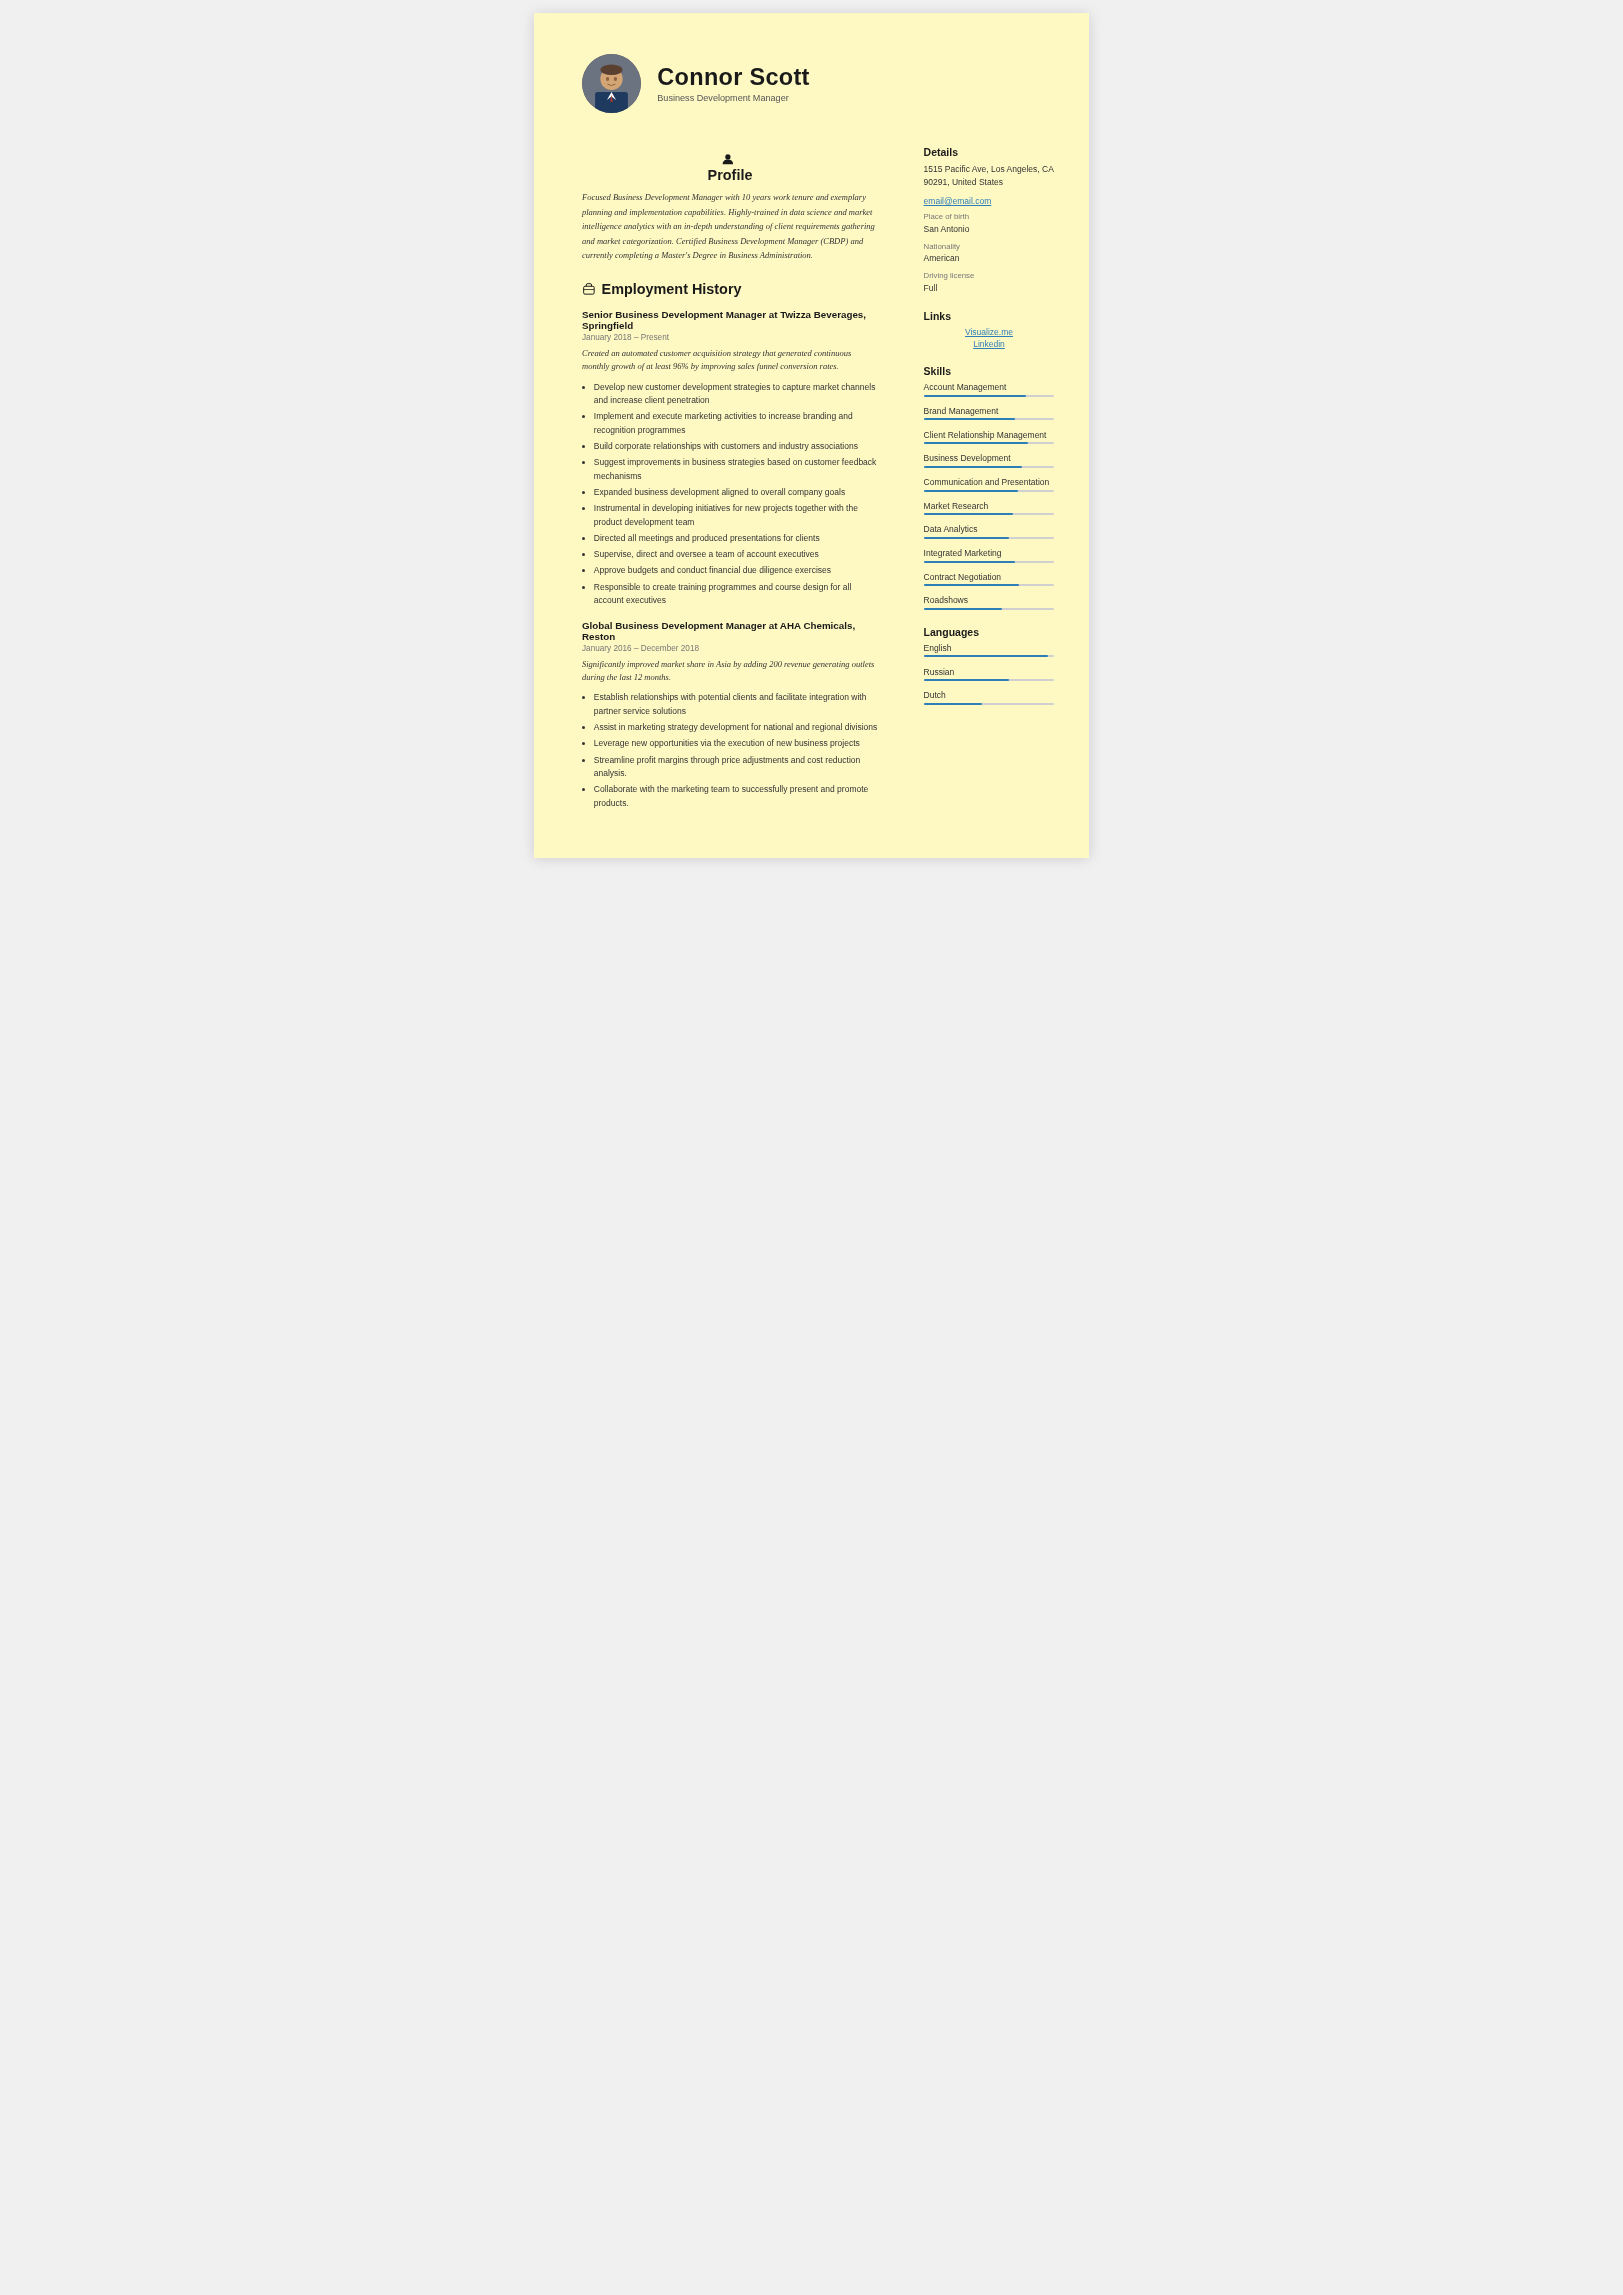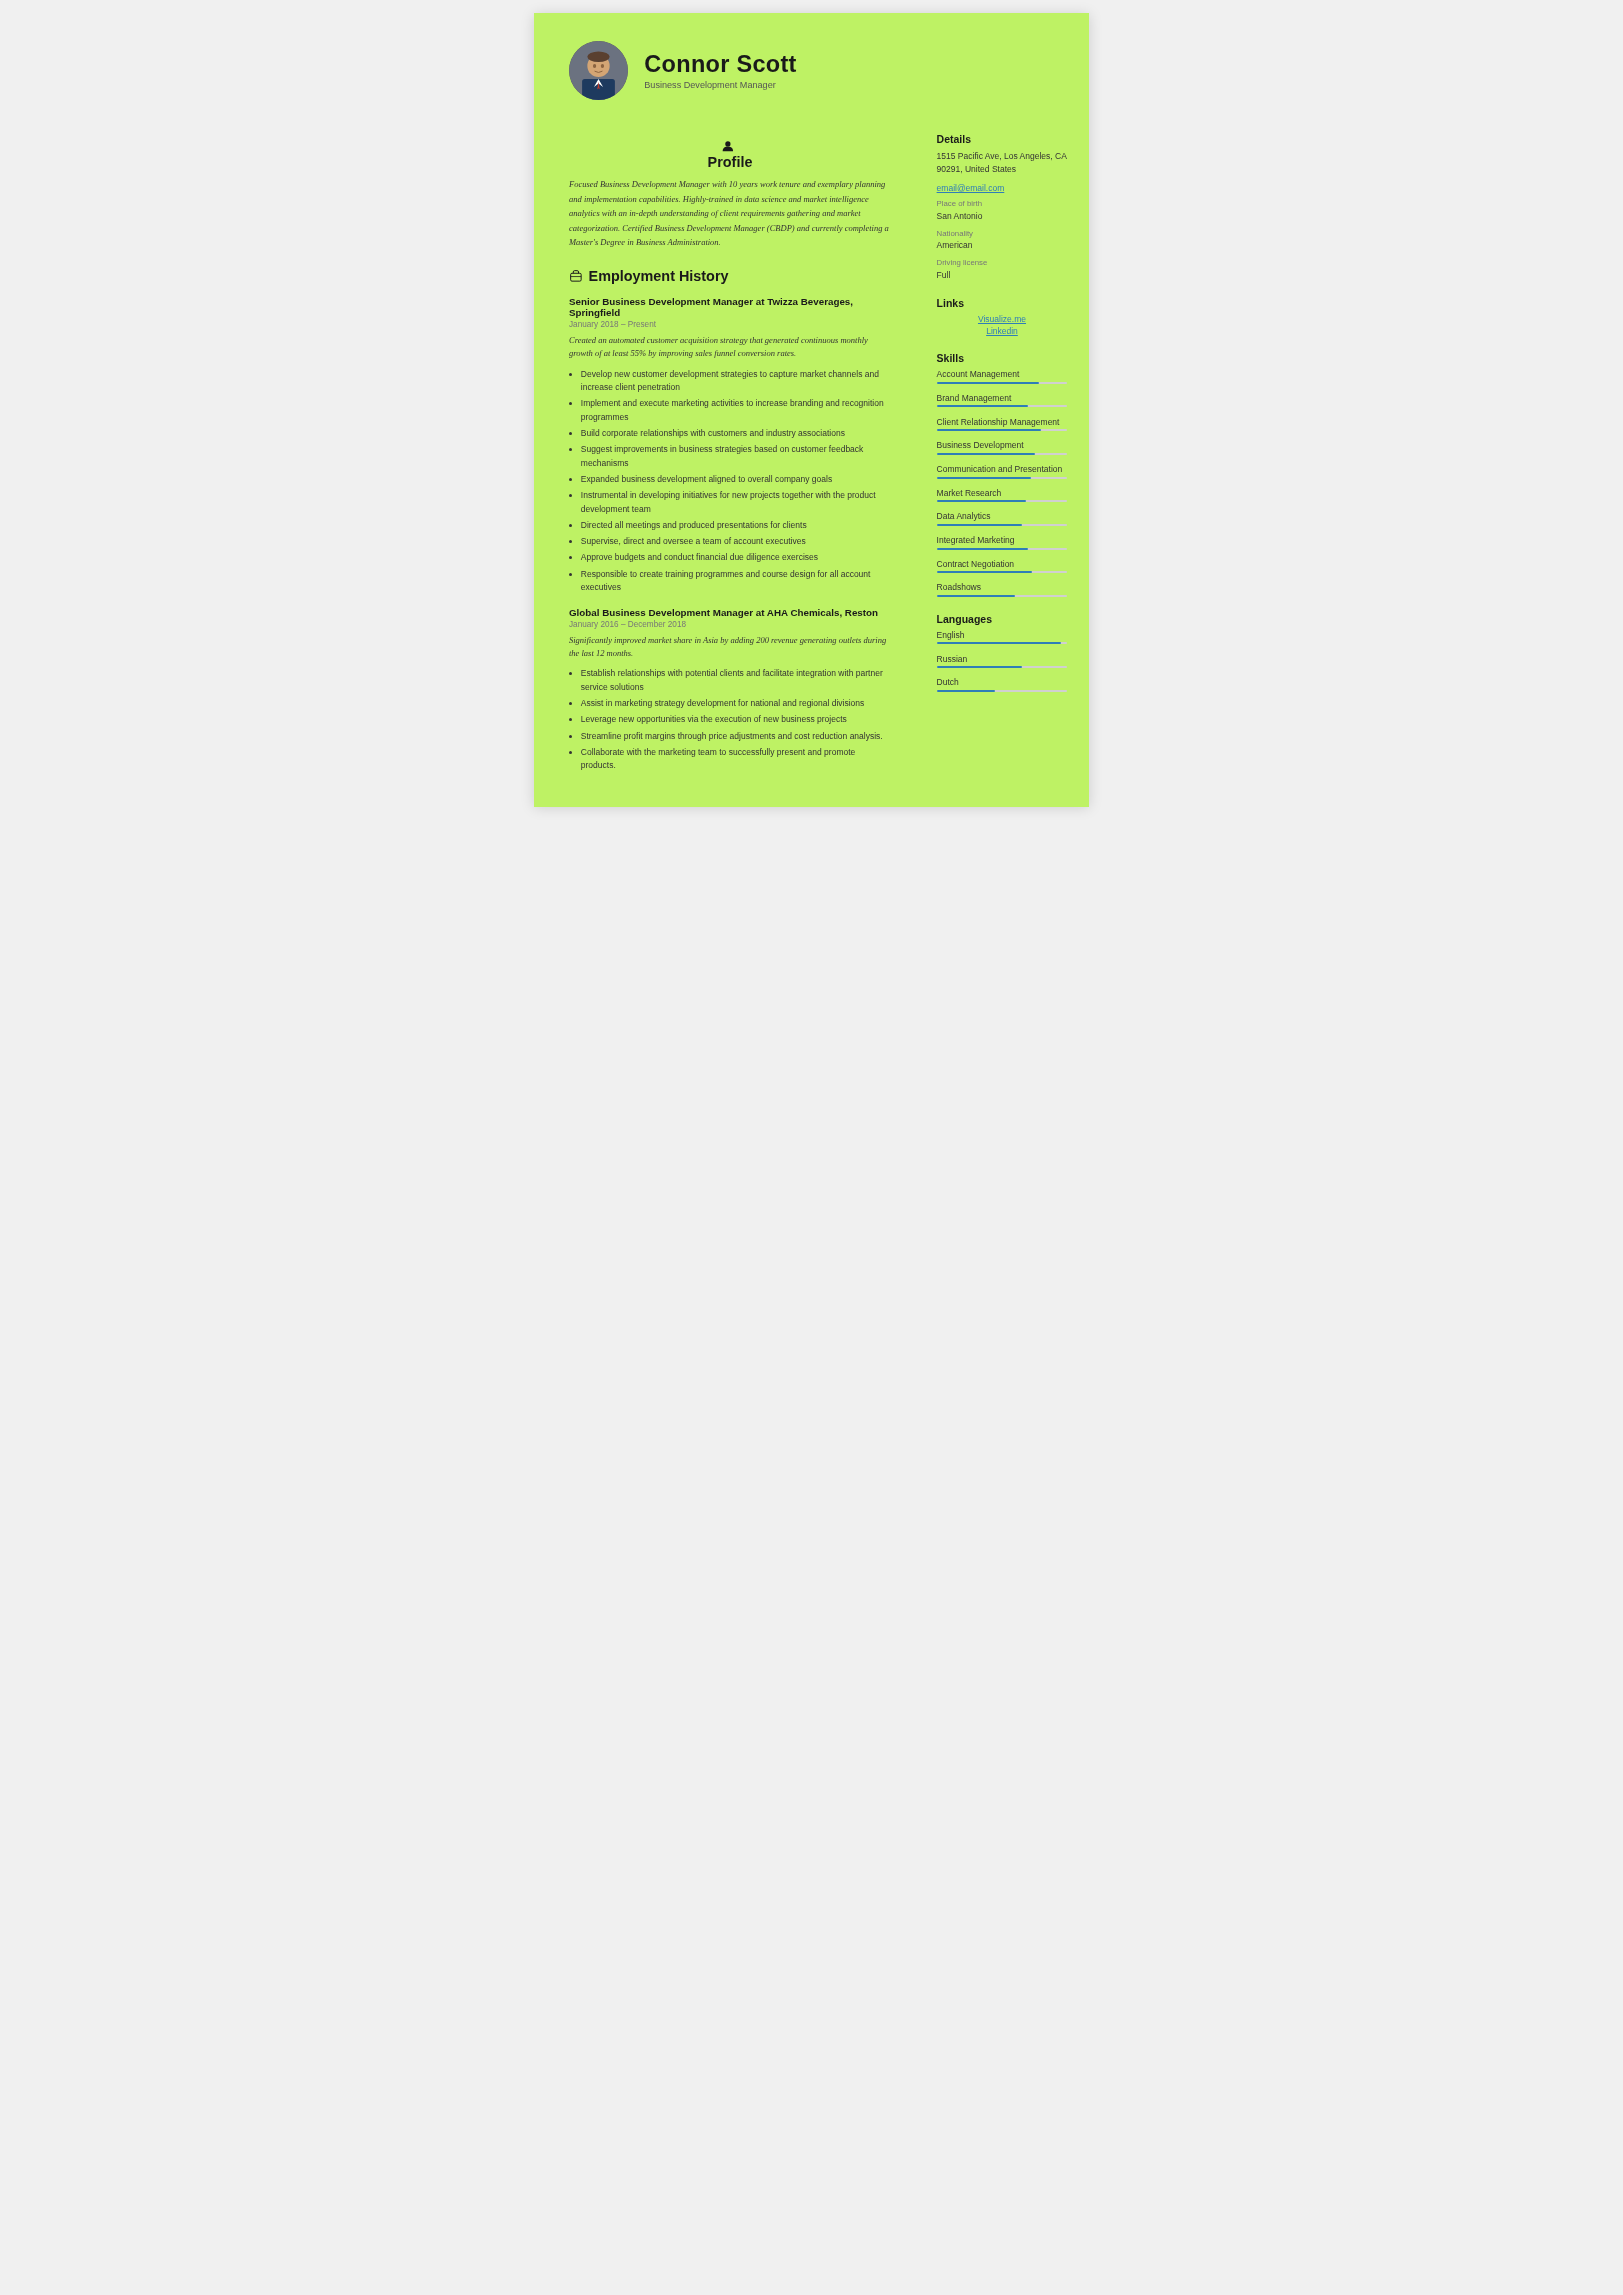--- a/index.html
+++ b/index.html
@@ -6,24 +6,24 @@
     body {
       font-family: 'Georgia', serif;
       background: #f0f0f0;
       display: flex;
       justify-content: center;
       align-items: flex-start;
       min-height: 100vh;
       padding: 13px;
     }
     .resume-page {
-      background: #bef264;
+      background: #fef9c3;
       width: 555px;
       min-height: 719px;
-      padding: 2px;
+      padding: 15px;
       box-shadow: 0 1.3px 13px rgba(0,0,0,0.15);
       display: flex;
       flex-direction: column;
     }
     
     .header {
       display: flex;
       align-items: center;
       padding: 26px 33px 19.6px 33px;
       border-bottom: none;
@@ -284,21 +284,21 @@
         <span class="section-title">Employment History</span>
       </div>
 
       <div class="job-entry">
         <div class="job-title">Senior Business Development Manager at Twizza Beverages, Springfield</div>
         <div class="job-dates">
           <span>January 2018</span>
           <span class="job-dash"> – </span>
           <span>Present</span>
         </div>
-        <p class="job-summary">Created an automated customer acquisition strategy that generated continuous monthly growth of at least 55% by improving sales funnel conversion rates.</p>
+        <p class="job-summary">Created an automated customer acquisition strategy that generated continuous monthly growth of at least 96% by improving sales funnel conversion rates.</p>
         <ul class="bullet-list">
           <li>Develop new customer development strategies to capture market channels and increase client penetration</li>
           <li>Implement and execute marketing activities to increase branding and recognition programmes</li>
           <li>Build corporate relationships with customers and industry associations</li>
           <li>Suggest improvements in business strategies based on customer feedback mechanisms</li>
           <li>Expanded business development aligned to overall company goals</li>
           <li>Instrumental in developing initiatives for new projects together with the product development team</li>
           <li>Directed all meetings and produced presentations for clients</li>
           <li>Supervise, direct and oversee a team of account executives</li>
           <li>Approve budgets and conduct financial due diligence exercises</li>

